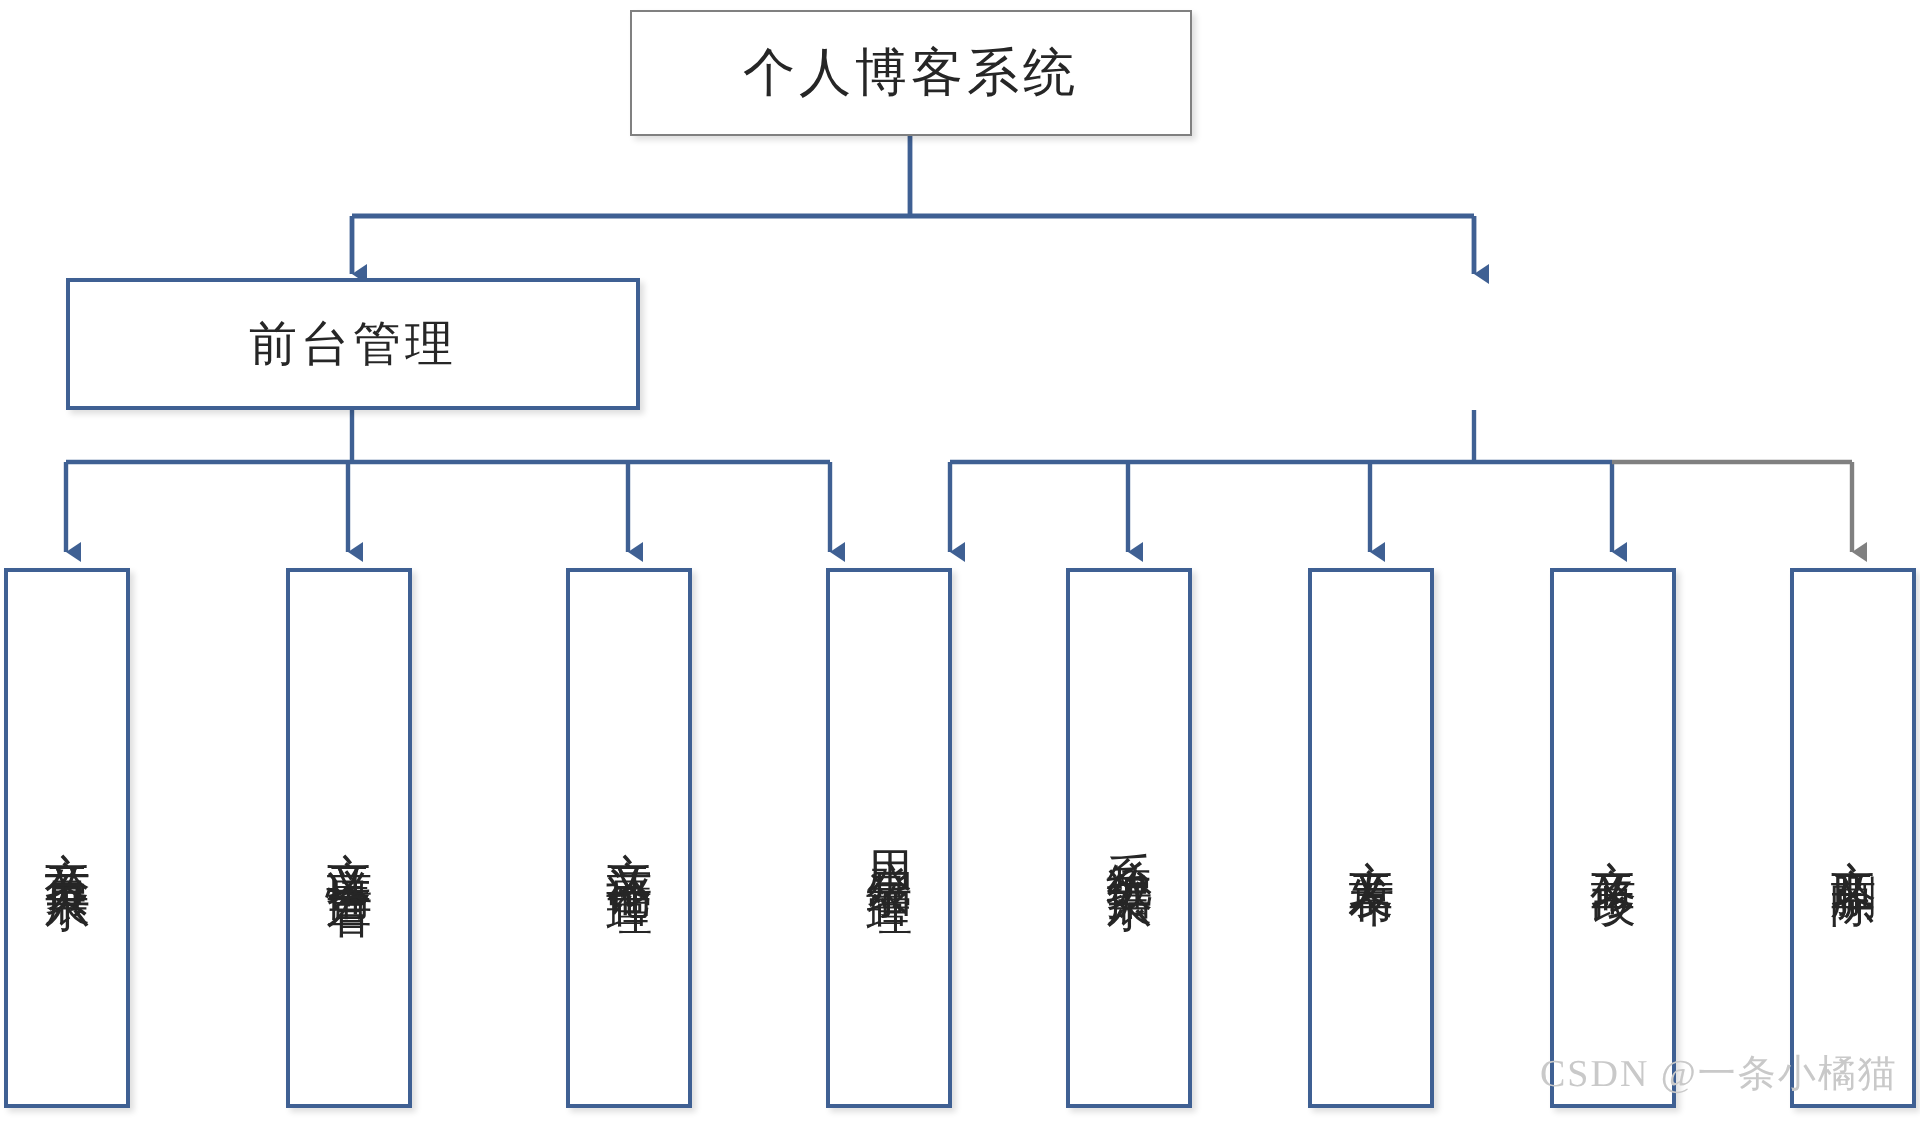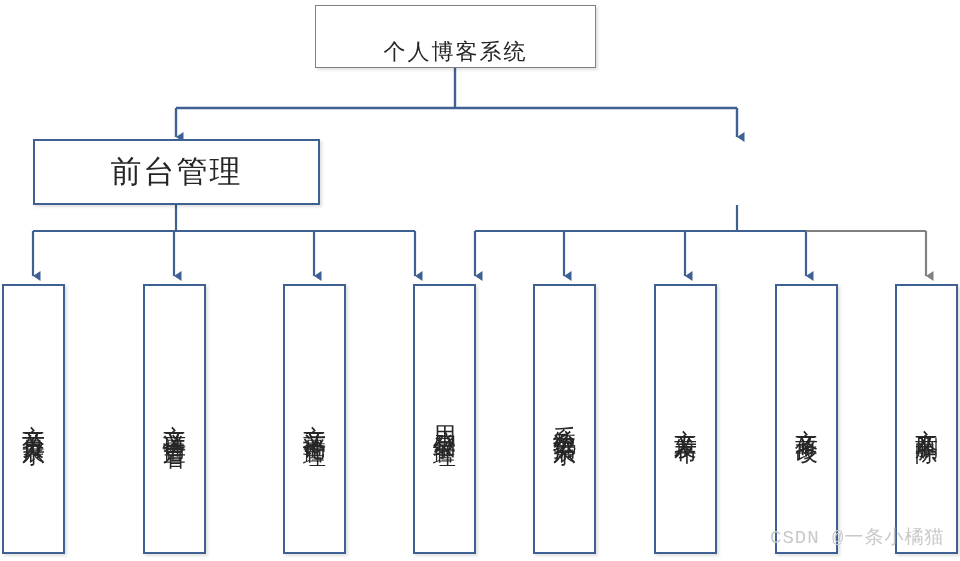--- a/index.html
+++ b/index.html
@@ -21,27 +21,26 @@
     box-sizing:border-box;
     background:#ffffff;
     display:flex;
     align-items:center;
     justify-content:center;
     color:#262626;
     box-shadow:2px 2px 3px rgba(0,0,0,0.13);
   }
   .node.root{
     border:1.5px solid #808080;
-    font-size:22px;
+    font-size:26px;
     letter-spacing:2px;
-    align-items:flex-end;
   }
   .node.branch{
     border:2px solid #3F6093;
-    font-size:31px;
+    font-size:24px;
     letter-spacing:2px;
   }
   .node.leaf{
     border:2px solid #3F6093;
     font-size:23px;
   }
   .node.leaf.gray{
     border:2px solid #3F6093;
   }
   .leaf-text{
@@ -50,21 +49,21 @@
     line-height:1.18;
     letter-spacing:4px;
     white-space:nowrap;
   }
 
   .watermark{
     position:absolute;
     left:770px;top:524px;
     font-size:19px;
     color:#c9c9c9;
-    font-family:Liberation Mono, monospace;
+    font-family:Liberation Serif, serif;
     letter-spacing:1px;
     user-select:none;
   }
 </style>
 </head>
 <body>
 
 <div id="canvas">
 
   <svg id="connectors" viewBox="0 0 960 561">

